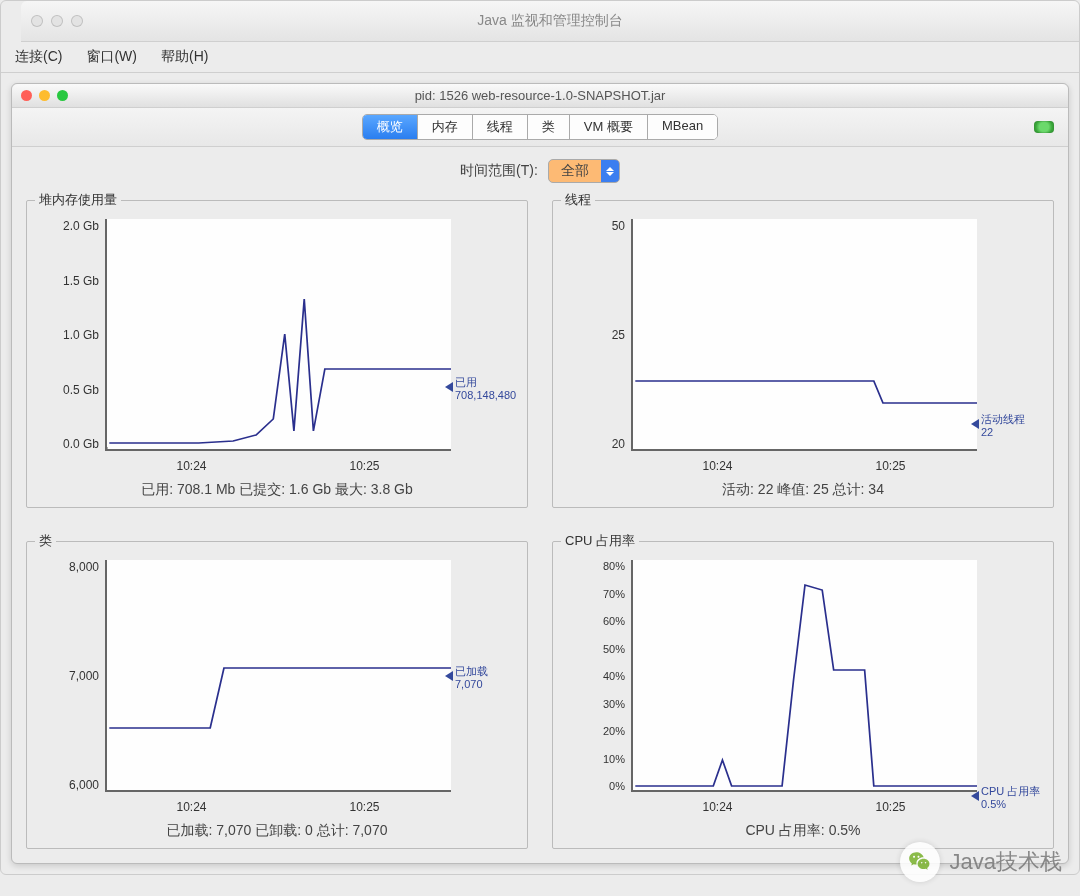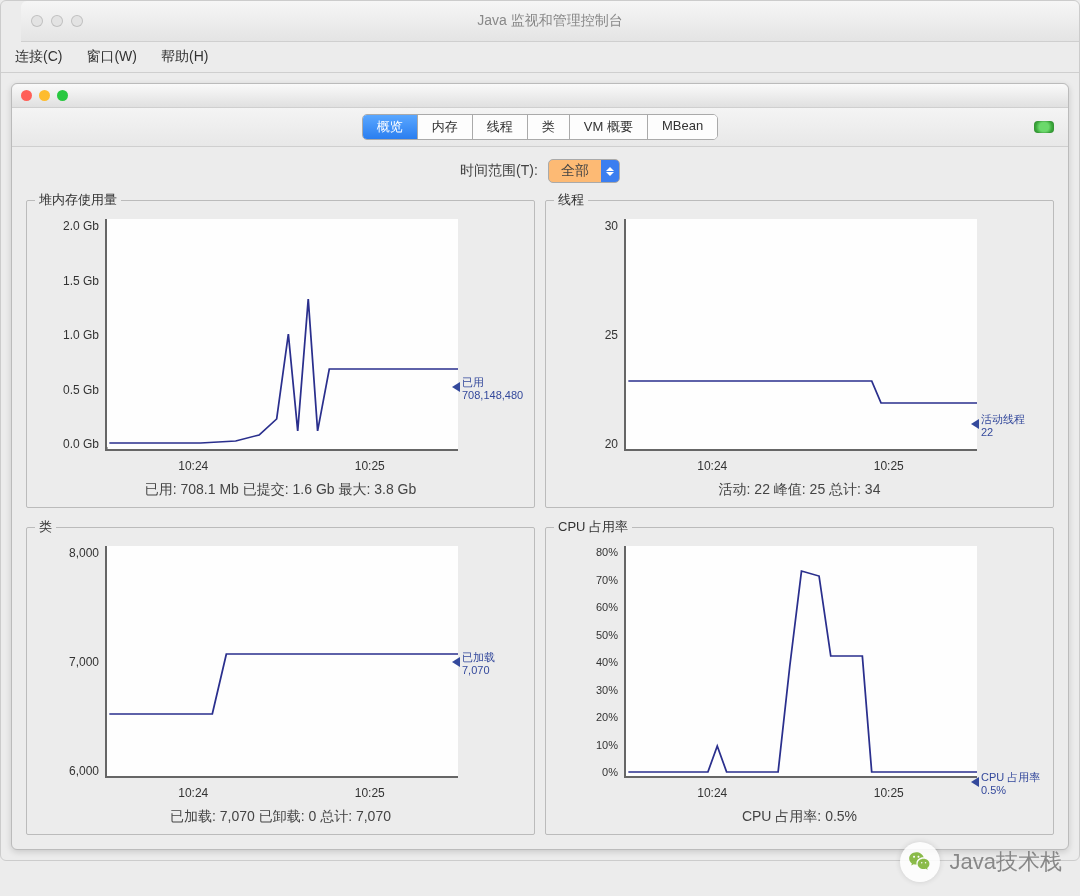--- a/index.html
+++ b/index.html
@@ -24,21 +24,21 @@
 .tab { padding:3px 14px; font-size:13px; border-right:1px solid #aaa; cursor:default; background:#fdfdfd; }
 .tab:last-child{border-right:none;}
 .tab.active { background:linear-gradient(#5aa7ff,#2a7ef0); color:#fff; }
 .connect-icon { position:absolute; right:14px; width:20px; height:12px; background:radial-gradient(circle at 50% 50%, #6bd96b 40%, #3aa63a 70%); border-radius:4px; box-shadow: inset 0 0 2px rgba(0,0,0,.3); }
 .filter-row { display:flex; justify-content:center; align-items:center; gap:10px; padding:12px 0 8px; font-size:14px; color:#444; }
 .select { display:inline-flex; align-items:center; border:1px solid #aaa; border-radius:5px; background:#fdba74; height:24px; overflow:hidden; }
 .select .val { padding:0 12px; }
 .select .arrows { width:18px; height:100%; background:#3b7ef0; display:flex; flex-direction:column; align-items:center; justify-content:center; gap:1px; }
 .select .arrows .up,.select .arrows .down{width:0;height:0;border-left:4px solid transparent;border-right:4px solid transparent;}
 .select .arrows .up{border-bottom:4px solid #fff;} .select .arrows .down{border-top:4px solid #fff;}
-.grid { display:grid; grid-template-columns:1fr 1fr; grid-template-rows:1fr 1fr; gap:10px; padding:0 14px 14px; }
+.grid { display:grid; grid-template-columns:1fr 1fr; grid-template-rows:1fr 1fr; gap:24px; padding:0 14px 14px; }
 fieldset.panel-fs { border:1px solid #bbb; border-radius:2px; padding:6px 8px 8px; height:100%; }
 legend { padding:0 4px; font-size:13px; color:#333; }
 .chart-wrap { position:relative; display:flex; height:260px;margin-left:24px; }
 .y-axis { display:flex; flex-direction:column; justify-content:space-between; align-items:flex-end; font-size:12px; color:#333; padding: 4px 6px 24px 0; min-width:46px; }
 .plot { position:relative; flex:1; }
 .plot-area { position:absolute; left:0; right:68px; top:4px; bottom:24px; background:#fefefe; border-left:2px solid #666; border-bottom:2px solid #666; }
 .plot svg { position:absolute; left:0; top:0; width:100%; height:100%; }
 .x-axis { position:absolute; left:0; right:68px; bottom:0; height:20px; display:flex; justify-content:space-around; font-size:12px; color:#333; padding-top:4px; }
 .marker { position:absolute; right:0; width:64px; font-size:11px; color:#34499c; line-height:1.2; }
 .marker .arrow { position:absolute; left:-10px; width:0; height:0; border-top:5px solid transparent; border-bottom:5px solid transparent; border-right:8px solid #34499c; }
@@ -68,20 +68,21 @@
   </div>
 
   <div class="inner-wrap">
     <div class="inner-window">
       <div class="inner-title">
         <div class="inner-traffic">
           <div class="idot r"></div>
           <div class="idot y"></div>
           <div class="idot g"></div>
         </div>
+        <div class="title">pid: 1526 web-resource-1.0-SNAPSHOT.jar</div>
       </div>
 
       <div class="tabbar-row">
         <div class="tabbar">
           <div class="tab active">概览</div>
           <div class="tab">内存</div>
           <div class="tab">线程</div>
           <div class="tab">类</div>
           <div class="tab">VM 概要</div>
           <div class="tab">MBean</div>
@@ -130,21 +131,21 @@
               </div>
             </div>
           </div>
           <div class="summary">已用: 708.1 Mb    已提交: 1.6 Gb    最大: 3.8 Gb</div>
         </fieldset>
 
         <fieldset class="panel-fs">
           <legend>线程</legend>
           <div class="chart-wrap">
             <div class="y-axis">
-              <span>30</span>
+              <span>50</span>
               <span>25</span>
               <span>20</span>
             </div>
             <div class="plot">
               <div class="plot-area">
                 <svg viewBox="0 0 300 230" preserveAspectRatio="none">
                   <polyline points="2,162 210,162 218,184 300,184"></polyline>
                 </svg>
               </div>
               <div class="marker" style="top:76%">

